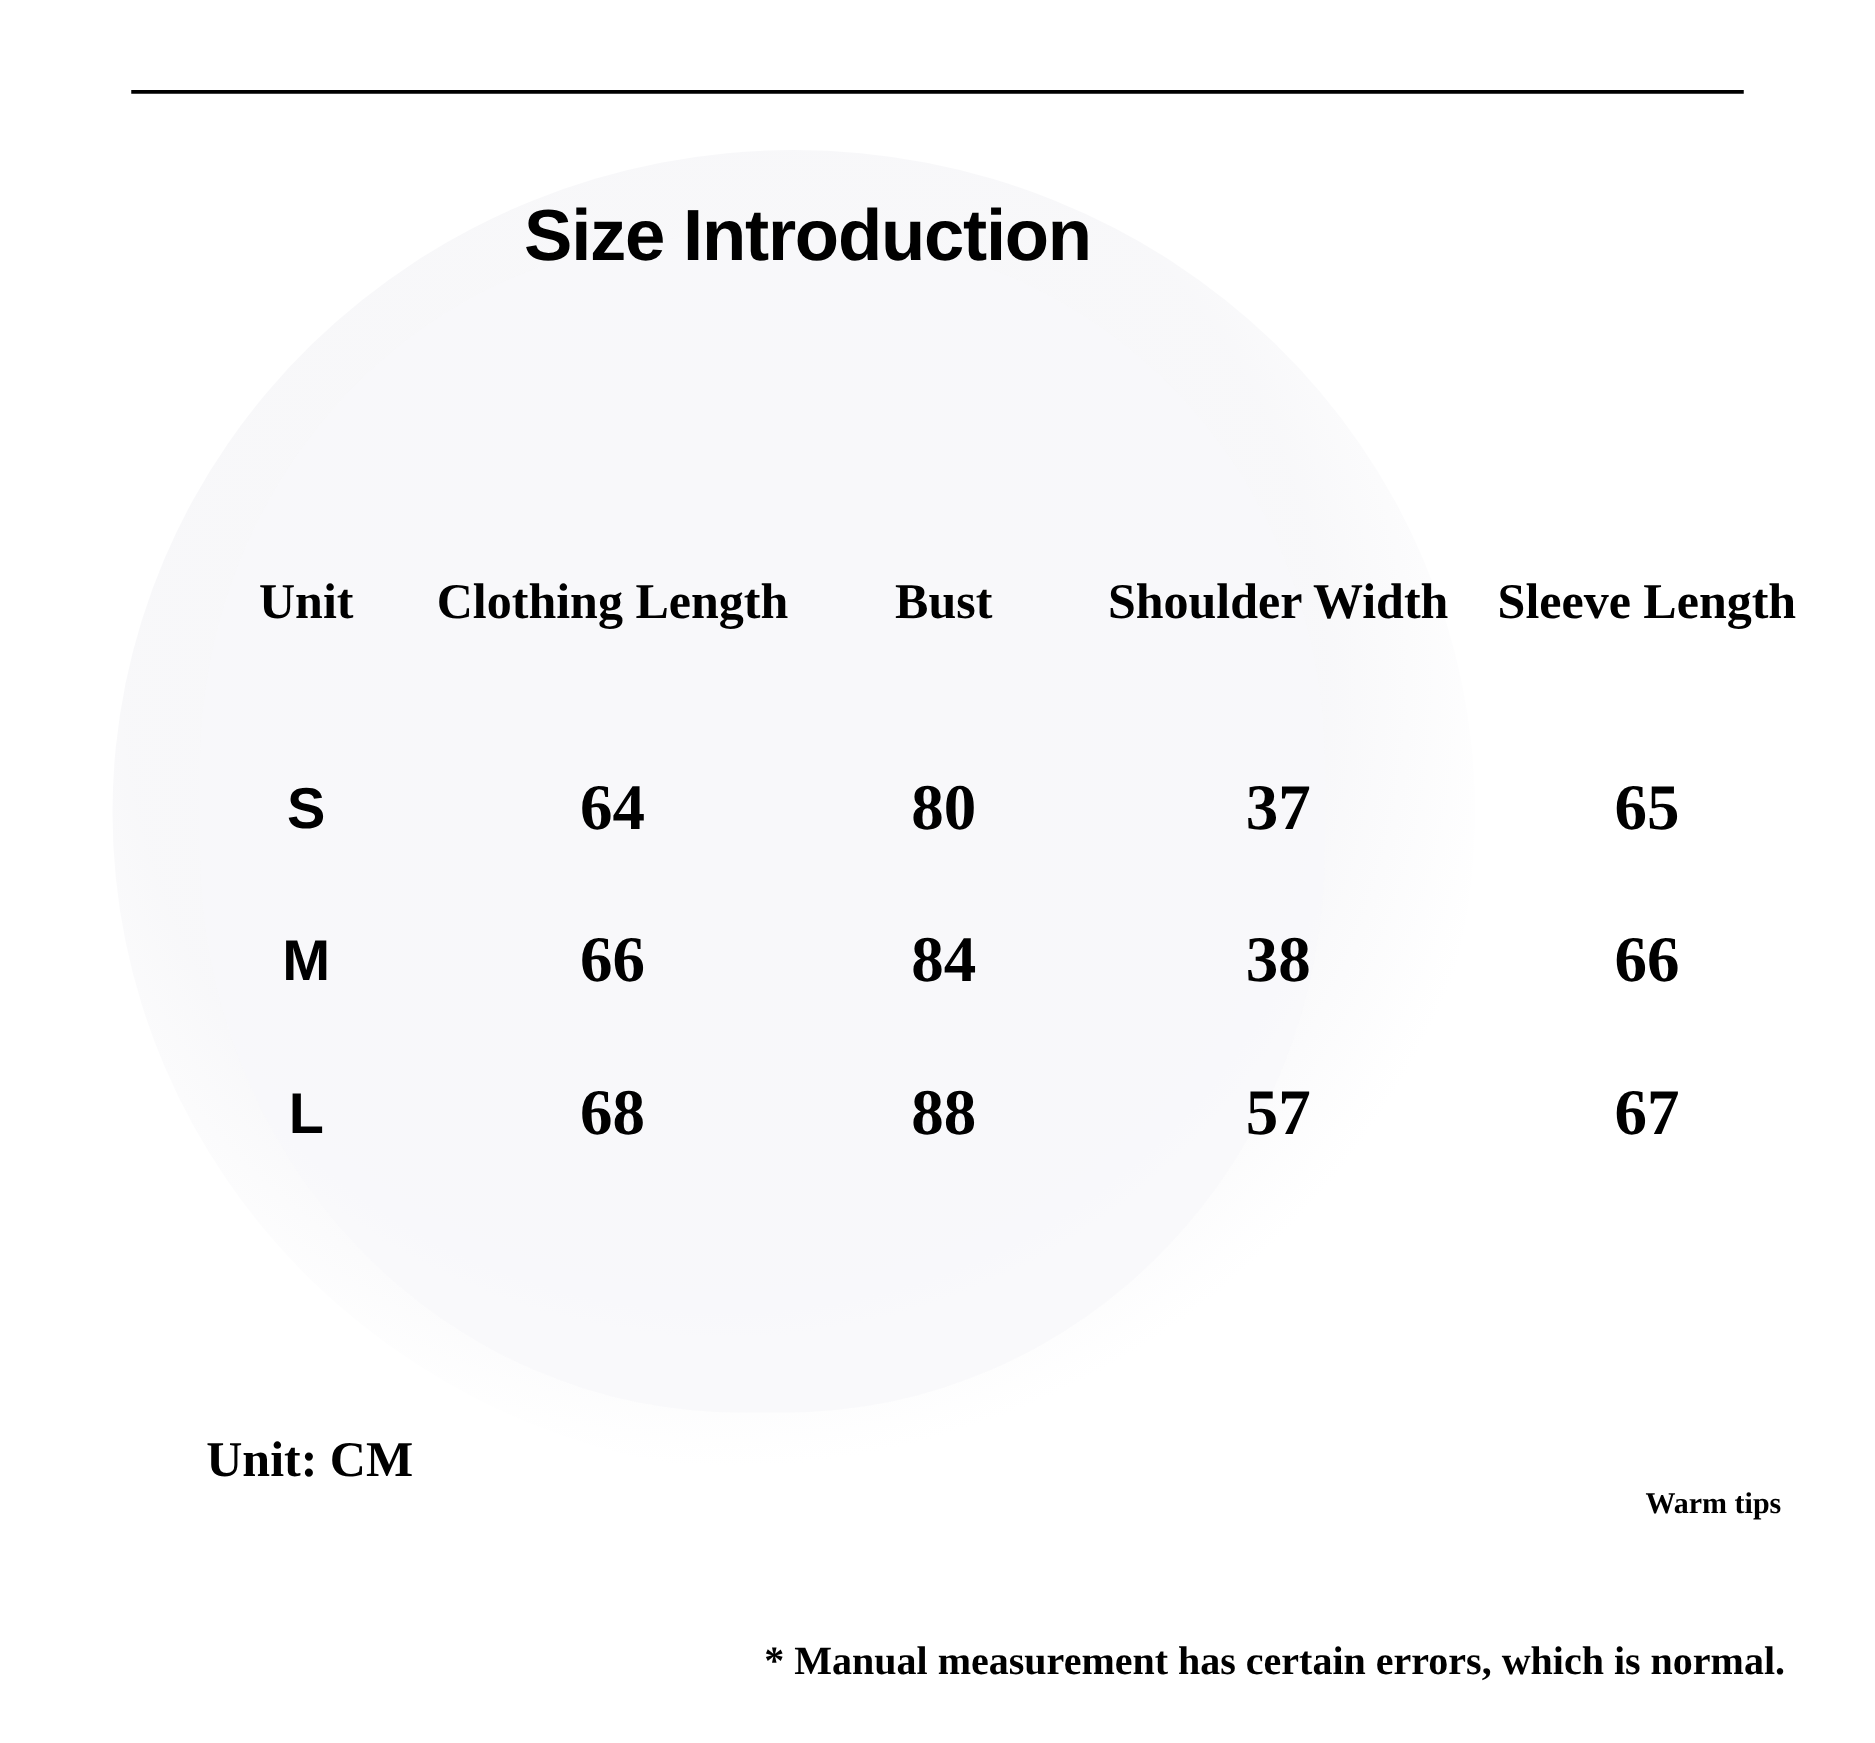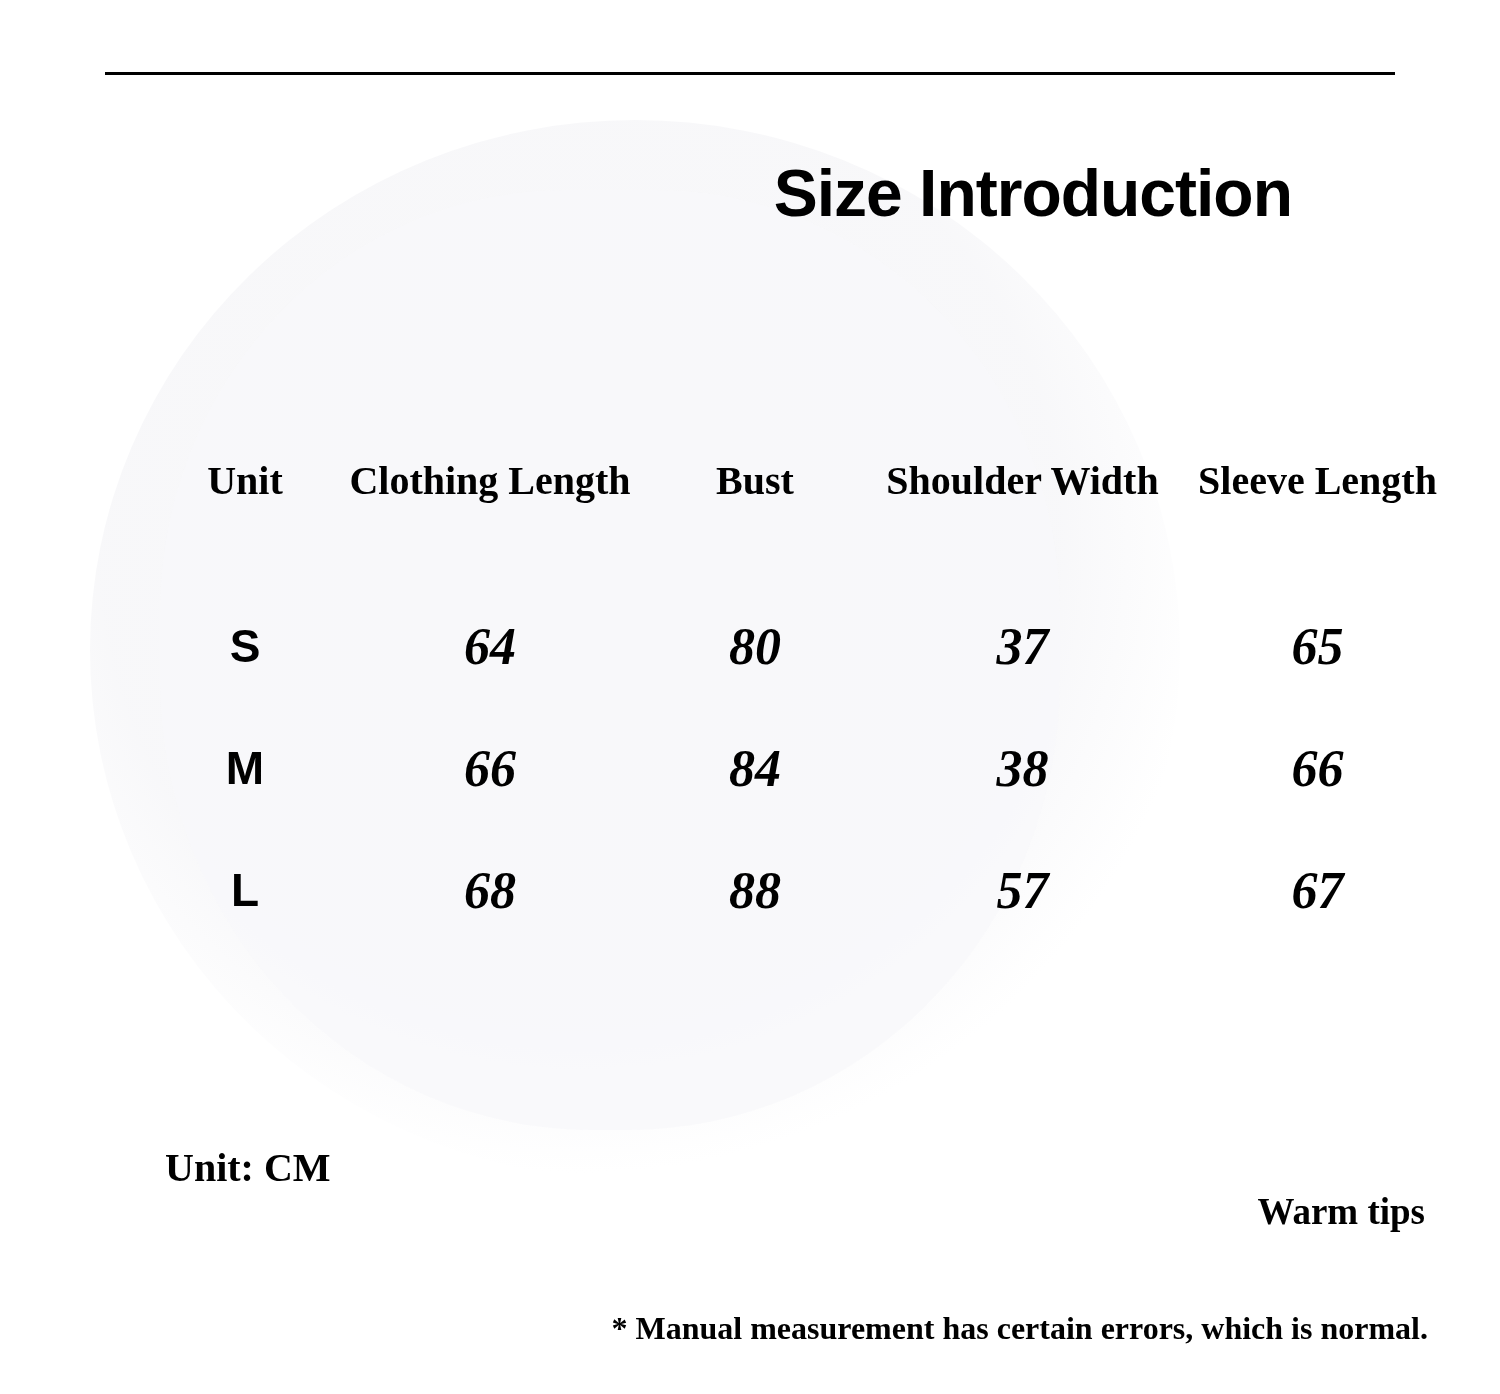--- a/index.html
+++ b/index.html
@@ -56,24 +56,24 @@
     width: 1290px;
     height: 3px;
     background: #000000;
   }
 
   .page-title {
     position: absolute;
     top: 160px;
     left: 0;
     width: 1292px;
-    text-align: right;
+    text-align: center;
     font-family: "Liberation Sans", sans-serif;
     font-weight: bold;
-    font-size: 66px;
+    font-size: 58px;
     letter-spacing: -1px;
     line-height: 1.0;
   }
 
   table.size-table {
     position: absolute;
     top: 432px;
     left: 150px;
     width: 1310px;
     border-collapse: collapse;
@@ -93,21 +93,20 @@
     font-weight: bold;
     font-size: 46px;
     text-align: center;
     height: 120px;
     vertical-align: middle;
   }
   table.size-table td.num {
     font-family: "Liberation Serif", serif;
     font-weight: bold;
     font-size: 52px;
-    font-style: italic;
   }
   table.size-table tbody tr:first-child td {
     padding-top: 58px;
   }
 
   col.c-size { width: 190px; }
   col.c-len { width: 300px; }
   col.c-bust { width: 230px; }
   col.c-shoulder { width: 305px; }
   col.c-sleeve { width: 285px; }
@@ -118,21 +117,21 @@
     top: 1144px;
     font-size: 40px;
     font-weight: bold;
     font-family: Liberation Serif, serif;
   }
 
   .warm-tips {
     position: absolute;
     right: 75px;
     top: 1190px;
-    font-size: 37px;
+    font-size: 24px;
     font-weight: bold;
     font-family: "Liberation Serif", serif;
   }
 
   .note {
     position: absolute;
     right: 72px;
     top: 1278px;
     font-size: 32px;
     font-weight: bold;

